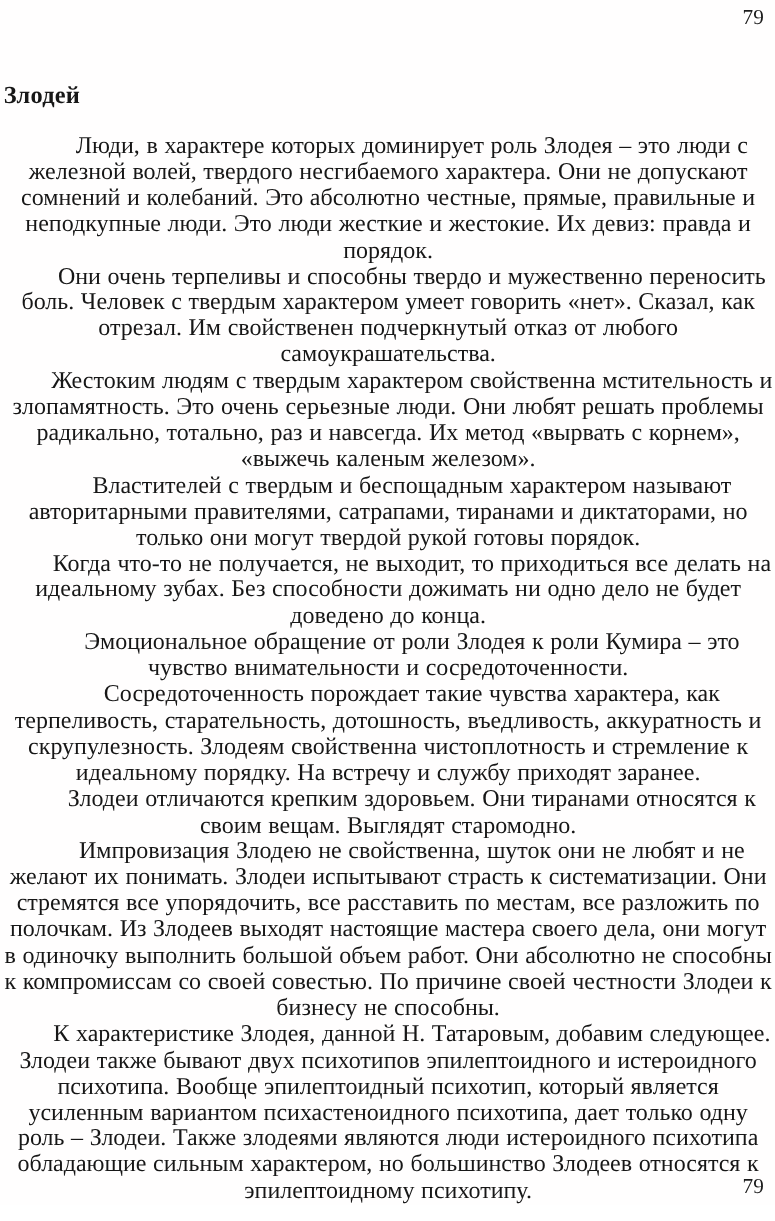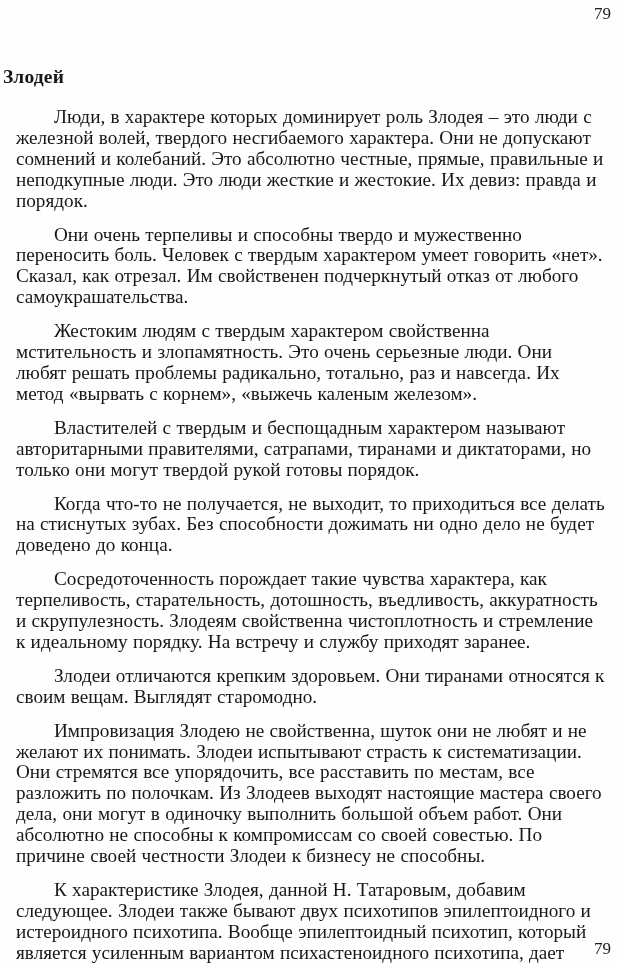--- a/index.html
+++ b/index.html
@@ -32,44 +32,45 @@
     padding-top: 66px;
     font-size: 19.5px;
     line-height: 22px;
     font-weight: bold;
     letter-spacing: 0.2px;
   }
   .content {
     margin-top: 19px;
   }
   .content p {
-    margin: 13px;
+    margin: 0;
     text-indent: 38px;
     font-size: 19.2px;
     line-height: 20.9px;
-    text-align: left;
+    text-align: center;
     word-spacing: 0.5px;
     font-family: Liberation Serif, serif;
   }
 </style>
 </head>
 <body>
 
 <div class="page">
 
   <div class="pagenum pagenum-top">79</div>
 
   <h1 class="title">Злодей</h1>
 
   <div class="content">
     <p>Люди, в характере которых доминирует роль Злодея – это люди с железной волей, твердого несгибаемого характера. Они не допускают сомнений и колебаний. Это абсолютно честные, прямые, правильные и неподкупные люди. Это люди жесткие и жестокие. Их девиз: правда и порядок.</p>
     <p>Они очень терпеливы и способны твердо и мужественно переносить боль. Человек с твердым характером умеет говорить «нет». Сказал, как отрезал. Им свойственен подчеркнутый отказ от любого самоукрашательства.</p>
     <p>Жестоким людям с твердым характером свойственна мстительность и злопамятность. Это очень серьезные люди. Они любят решать проблемы радикально, тотально, раз и навсегда. Их метод «вырвать с корнем», «выжечь каленым железом».</p>
     <p>Властителей с твердым и беспощадным характером называют авторитарными правителями, сатрапами, тиранами и диктаторами, но только они могут твердой рукой готовы порядок.</p>
-    <p>Когда что-то не получается, не выходит, то приходиться все делать на стиснутых зубах. Без способности дожимать ни одно дело не будет доведено до конца.</p>
+    <p>Когда что-то не получается, не выходит, то приходиться все делать на идеальному зубах. Без способности дожимать ни одно дело не будет доведено до конца.</p>
+    <p>Эмоциональное обращение от роли Злодея к роли Кумира – это чувство внимательности и сосредоточенности.</p>
     <p>Сосредоточенность порождает такие чувства характера, как терпеливость, старательность, дотошность, въедливость, аккуратность и скрупулезность. Злодеям свойственна чистоплотность и стремление к идеальному порядку. На встречу и службу приходят заранее.</p>
     <p>Злодеи отличаются крепким здоровьем. Они тиранами относятся к своим вещам. Выглядят старомодно.</p>
     <p>Импровизация Злодею не свойственна, шуток они не любят и не желают их понимать. Злодеи испытывают страсть к систематизации. Они стремятся все упорядочить, все расставить по местам, все разложить по полочкам. Из Злодеев выходят настоящие мастера своего дела, они могут в одиночку выполнить большой объем работ. Они абсолютно не способны к компромиссам со своей совестью. По причине своей честности Злодеи к бизнесу не способны.</p>
     <p>К характеристике Злодея, данной Н. Татаровым, добавим следующее. Злодеи также бывают двух психотипов эпилептоидного и истероидного психотипа. Вообще эпилептоидный психотип, который является усиленным вариантом психастеноидного психотипа, дает только одну роль – Злодеи. Также злодеями являются люди истероидного психотипа обладающие сильным характером, но большинство Злодеев относятся к эпилептоидному психотипу.</p>
   </div>
 
   <div class="pagenum pagenum-bottom">79</div>
 
 </div>
 

